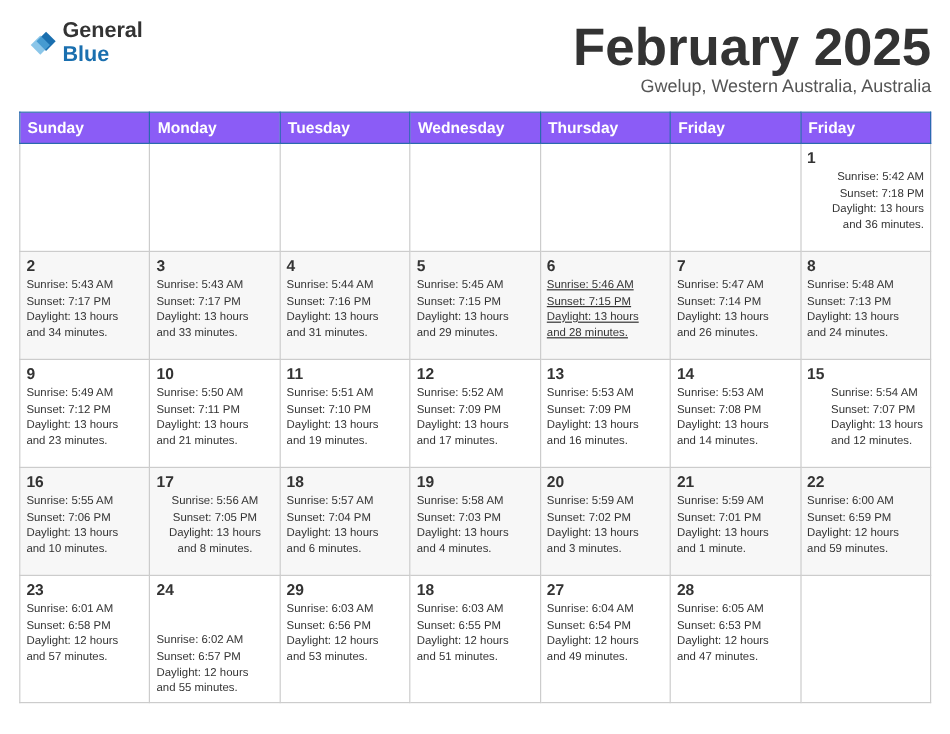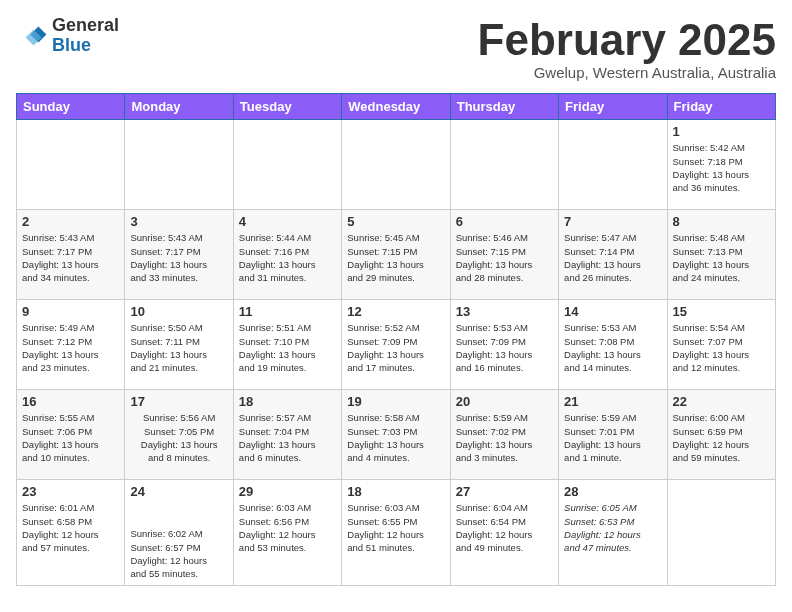--- a/index.html
+++ b/index.html
@@ -123,21 +123,21 @@
   <tbody id="calendar-body">
   <tr>
         <td class="empty-cell"></td>
         <td class="empty-cell"></td>
         <td class="empty-cell"></td>
         <td class="empty-cell"></td>
         <td class="empty-cell"></td>
         <td class="empty-cell"></td>
         <td>
           <span class="day-number">1</span>
-          <div class="day-info" style="white-space: pre-line;">Sunrise: 5:42 AM
+          <div class="day-info" style="white-space: pre-line; text-align: right;">Sunrise: 5:42 AM
 Sunset: 7:18 PM
 Daylight: 13 hours
 and 36 minutes.</div>
         </td>
       </tr>
       <tr>
         <td>
           <span class="day-number">2</span>
           <div class="day-info" style="white-space: pre-line;">Sunrise: 5:43 AM
 Sunset: 7:17 PM
@@ -160,21 +160,21 @@
         </td>
         <td>
           <span class="day-number">5</span>
           <div class="day-info" style="white-space: pre-line;">Sunrise: 5:45 AM
 Sunset: 7:15 PM
 Daylight: 13 hours
 and 29 minutes.</div>
         </td>
         <td>
           <span class="day-number">6</span>
-          <div class="day-info" style="white-space: pre-line;">Sunrise: 5:46 AM
+          <div class="day-info" style="white-space: pre-line; text-decoration: underline;">Sunrise: 5:46 AM
 Sunset: 7:15 PM
 Daylight: 13 hours
 and 28 minutes.</div>
         </td>
         <td>
           <span class="day-number">7</span>
           <div class="day-info" style="white-space: pre-line;">Sunrise: 5:47 AM
 Sunset: 7:14 PM
 Daylight: 13 hours
 and 26 minutes.</div>
@@ -225,21 +225,21 @@
         </td>
         <td>
           <span class="day-number">14</span>
           <div class="day-info" style="white-space: pre-line;">Sunrise: 5:53 AM
 Sunset: 7:08 PM
 Daylight: 13 hours
 and 14 minutes.</div>
         </td>
         <td>
           <span class="day-number">15</span>
-          <div class="day-info" style="white-space: pre-line;">Sunrise: 5:54 AM
+          <div class="day-info" style="white-space: pre-line; margin-left: 20px;">Sunrise: 5:54 AM
 Sunset: 7:07 PM
 Daylight: 13 hours
 and 12 minutes.</div>
         </td>
       </tr>
       <tr>
         <td>
           <span class="day-number">16</span>
           <div class="day-info" style="white-space: pre-line;">Sunrise: 5:55 AM
 Sunset: 7:06 PM
@@ -320,21 +320,21 @@
         </td>
         <td>
           <span class="day-number">27</span>
           <div class="day-info" style="white-space: pre-line;">Sunrise: 6:04 AM
 Sunset: 6:54 PM
 Daylight: 12 hours
 and 49 minutes.</div>
         </td>
         <td>
           <span class="day-number">28</span>
-          <div class="day-info" style="white-space: pre-line; font-style: italic;">Sunrise: 6:05 AM
+          <div class="day-info" style="white-space: pre-line;">Sunrise: 6:05 AM
 Sunset: 6:53 PM
 Daylight: 12 hours
 and 47 minutes.</div>
         </td>
         <td class="empty-cell"></td>
       </tr>
     </tbody>
 </table>
 
 </body></html>

